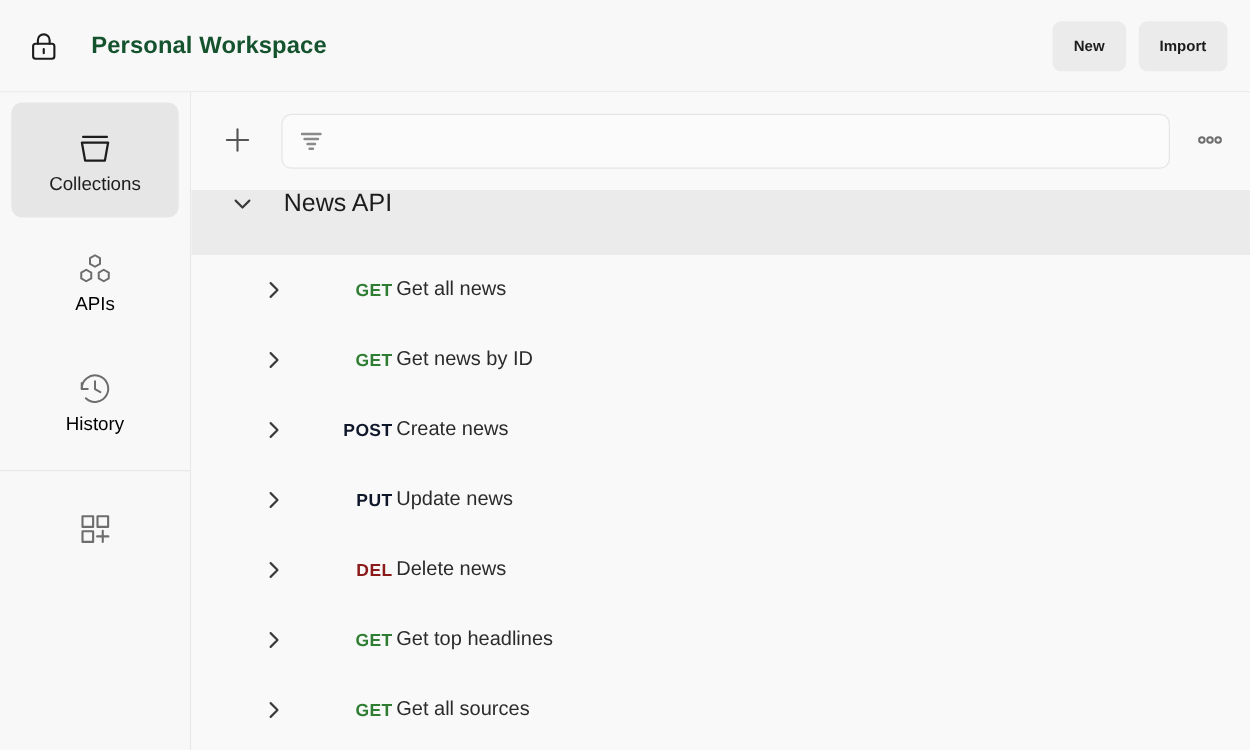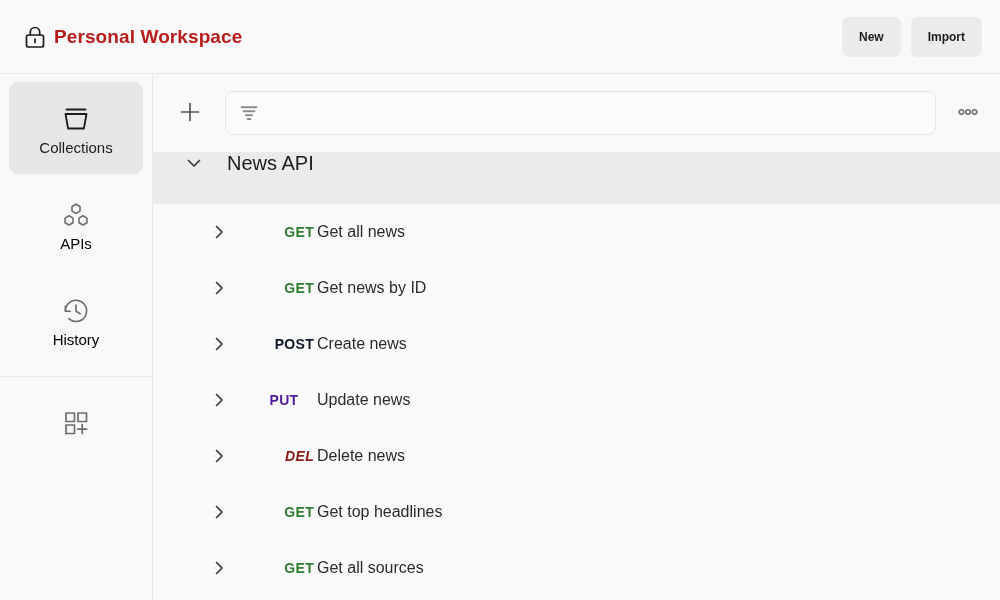--- a/index.html
+++ b/index.html
@@ -15,22 +15,22 @@
   
   .topbar {
     height: 74px; flex: 0 0 74px;
     background: #f8f8f8;
     border-bottom: 1px solid #e8e8e8;
     display: flex; align-items: center;
     padding: 0 18px 0 22px;
   }
   .ws-lock { width: 26px; height: 26px; flex: 0 0 26px; display: block; }
   .ws-title {
-    font-size: 19px; font-weight: bold; color: #b91c1c;
-    margin-left: 6px; letter-spacing: .1px; white-space: nowrap;
+    font-size: 19px; font-weight: bold; color: #14532d;
+    margin-left: 25px; letter-spacing: .1px; white-space: nowrap;
   }
   .topbar-spacer { flex: 1 1 auto; }
   .hdr-btn {
     height: 40px; padding: 0 17px;
     background: #ebebeb; border: none; border-radius: 7px;
     font-family: "Liberation Sans", sans-serif;
     font-size: 12px; font-weight: bold; color: #1c1c1c;
     cursor: pointer; white-space: nowrap;
     display: flex; align-items: center; justify-content: center;
   }
@@ -267,30 +267,30 @@
     </span>
     <span class="req-method" style="color: #0f172a;">POST</span>
     <span class="req-name">Create news</span>
   </div>
             <div class="req-row">
     <span class="chev">
       <svg viewBox="0 0 22 22" width="22" height="22" fill="none" stroke="#3a3a3a" stroke-width="1.7" stroke-linecap="round" stroke-linejoin="round">
         <polyline points="8.5,5.5 14,11 8.5,16.5"></polyline>
       </svg>
     </span>
-    <span class="req-method" style="color: #4c1d95; text-align: center;">PUT</span>
+    <span class="req-method" style="color: #0f172a;">PUT</span>
     <span class="req-name">Update news</span>
   </div>
             <div class="req-row">
     <span class="chev">
       <svg viewBox="0 0 22 22" width="22" height="22" fill="none" stroke="#3a3a3a" stroke-width="1.7" stroke-linecap="round" stroke-linejoin="round">
         <polyline points="8.5,5.5 14,11 8.5,16.5"></polyline>
       </svg>
     </span>
-    <span class="req-method" style="color: rgb(139, 26, 26); font-style: italic;">DEL</span>
+    <span class="req-method" style="color: rgb(139, 26, 26);">DEL</span>
     <span class="req-name">Delete news</span>
   </div>
             <div class="req-row">
     <span class="chev">
       <svg viewBox="0 0 22 22" width="22" height="22" fill="none" stroke="#3a3a3a" stroke-width="1.7" stroke-linecap="round" stroke-linejoin="round">
         <polyline points="8.5,5.5 14,11 8.5,16.5"></polyline>
       </svg>
     </span>
     <span class="req-method" style="color: rgb(47, 125, 50);">GET</span>
     <span class="req-name">Get top headlines</span>

